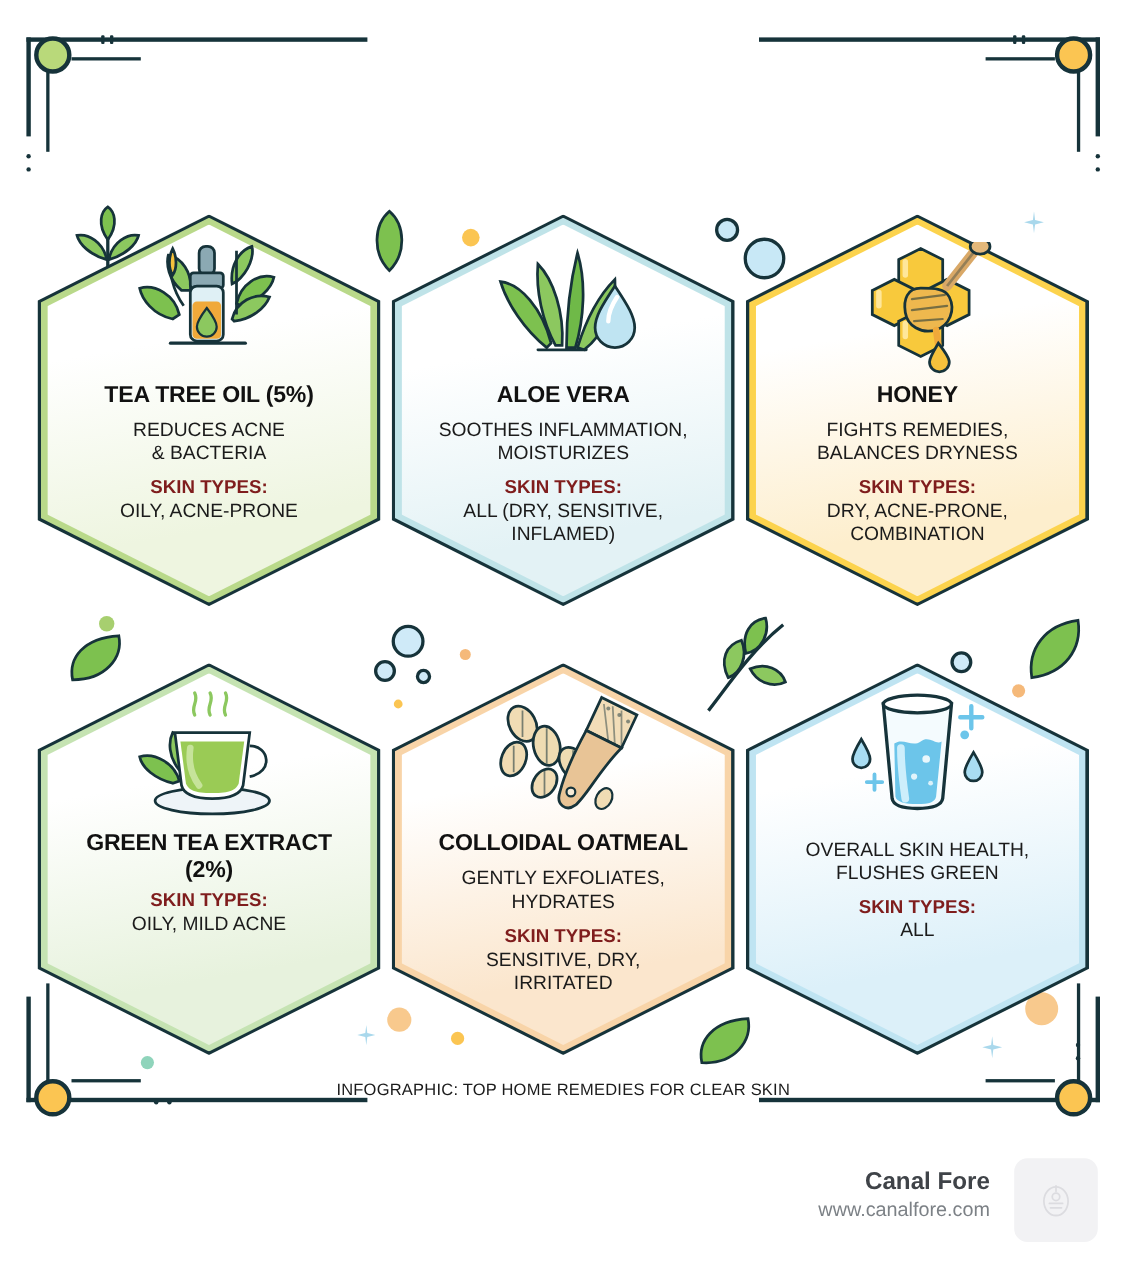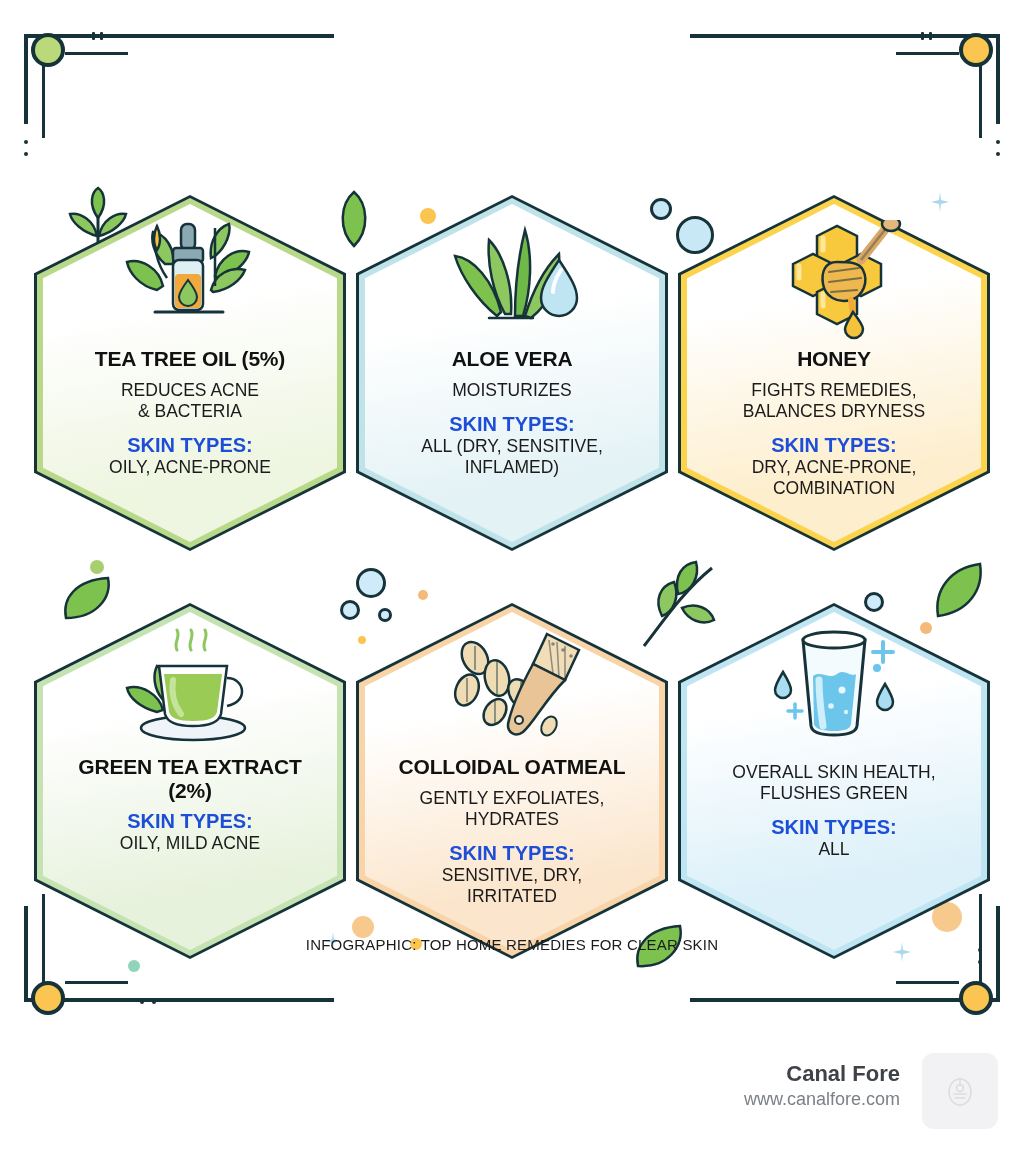--- a/index.html
+++ b/index.html
@@ -115,23 +115,23 @@
   .hex-benefit {
     font-size: 17.5px;
     font-weight: 400;
     color: #1b1b1b;
     text-align: center;
     line-height: 1.2;
     margin-top: 9px;
     max-width: 268px;
   }
   .hex-types-label {
-    font-size: 20px;
+    font-size: 17px;
     font-weight: 700;
-    color: #1d4ed8;
+    color: #7f1d1d;
     text-align: center;
     margin-top: 11px;
     line-height: 1.2;
   }
   .hex-types-value {
     font-size: 17.5px;
     font-weight: 400;
     color: #1b1b1b;
     text-align: center;
     line-height: 1.2;
@@ -146,21 +146,21 @@
     position: absolute;
     border-radius: 50%;
     border: 3px solid #16333a;
     z-index: 2;
   }
   .sparkle { position: absolute; z-index: 2; }
 
   
   .caption {
     position: absolute;
-    top: 936px;
+    top: 982px;
     left: 0;
     width: 1024px;
     text-align: center;
     font-size: 15px;
     letter-spacing: 0.2px;
     color: #1b1b1b;
     z-index: 6;
   }
 
   .brand {
@@ -358,20 +358,21 @@
             <path d="M68 94 C56 72 50 44 52 20 C66 34 76 64 74 94 Z" fill="#8cc85f" stroke="#16333a" stroke-width="2.5"></path>
             <path d="M78 96 C78 66 82 34 88 10 C96 36 94 70 86 96 Z" fill="#6fb948" stroke="#16333a" stroke-width="2.5"></path>
             <path d="M88 96 C96 70 108 48 122 34 C124 58 112 84 94 98 Z" fill="#8cc85f" stroke="#16333a" stroke-width="2.5"></path>
             <path d="M52 98 L96 98" stroke="#16333a" stroke-width="2.5" stroke-linecap="round"></path>
             <path d="M122 40 C110 58 104 68 104 78 a18 18 0 0 0 36 0 c0-10-6-20-18-38 Z" fill="#bfe4f2" stroke="#16333a" stroke-width="2.5"></path>
             <path d="M116 72 C116 64 120 56 124 50" stroke="#ffffff" stroke-width="4" stroke-linecap="round" fill="none"></path>
           </svg>
         </div>
         <div class="hex-name">ALOE VERA</div>
         <div class="hex-benefit">
+          <div>SOOTHES INFLAMMATION,</div>
           <div>MOISTURIZES</div>
         </div>
         <div class="hex-types-label">SKIN TYPES:</div>
         <div class="hex-types-value">
           <div>ALL (DRY, SENSITIVE,</div>
           <div>INFLAMED)</div>
         </div>
       </div>
     </div>
 

